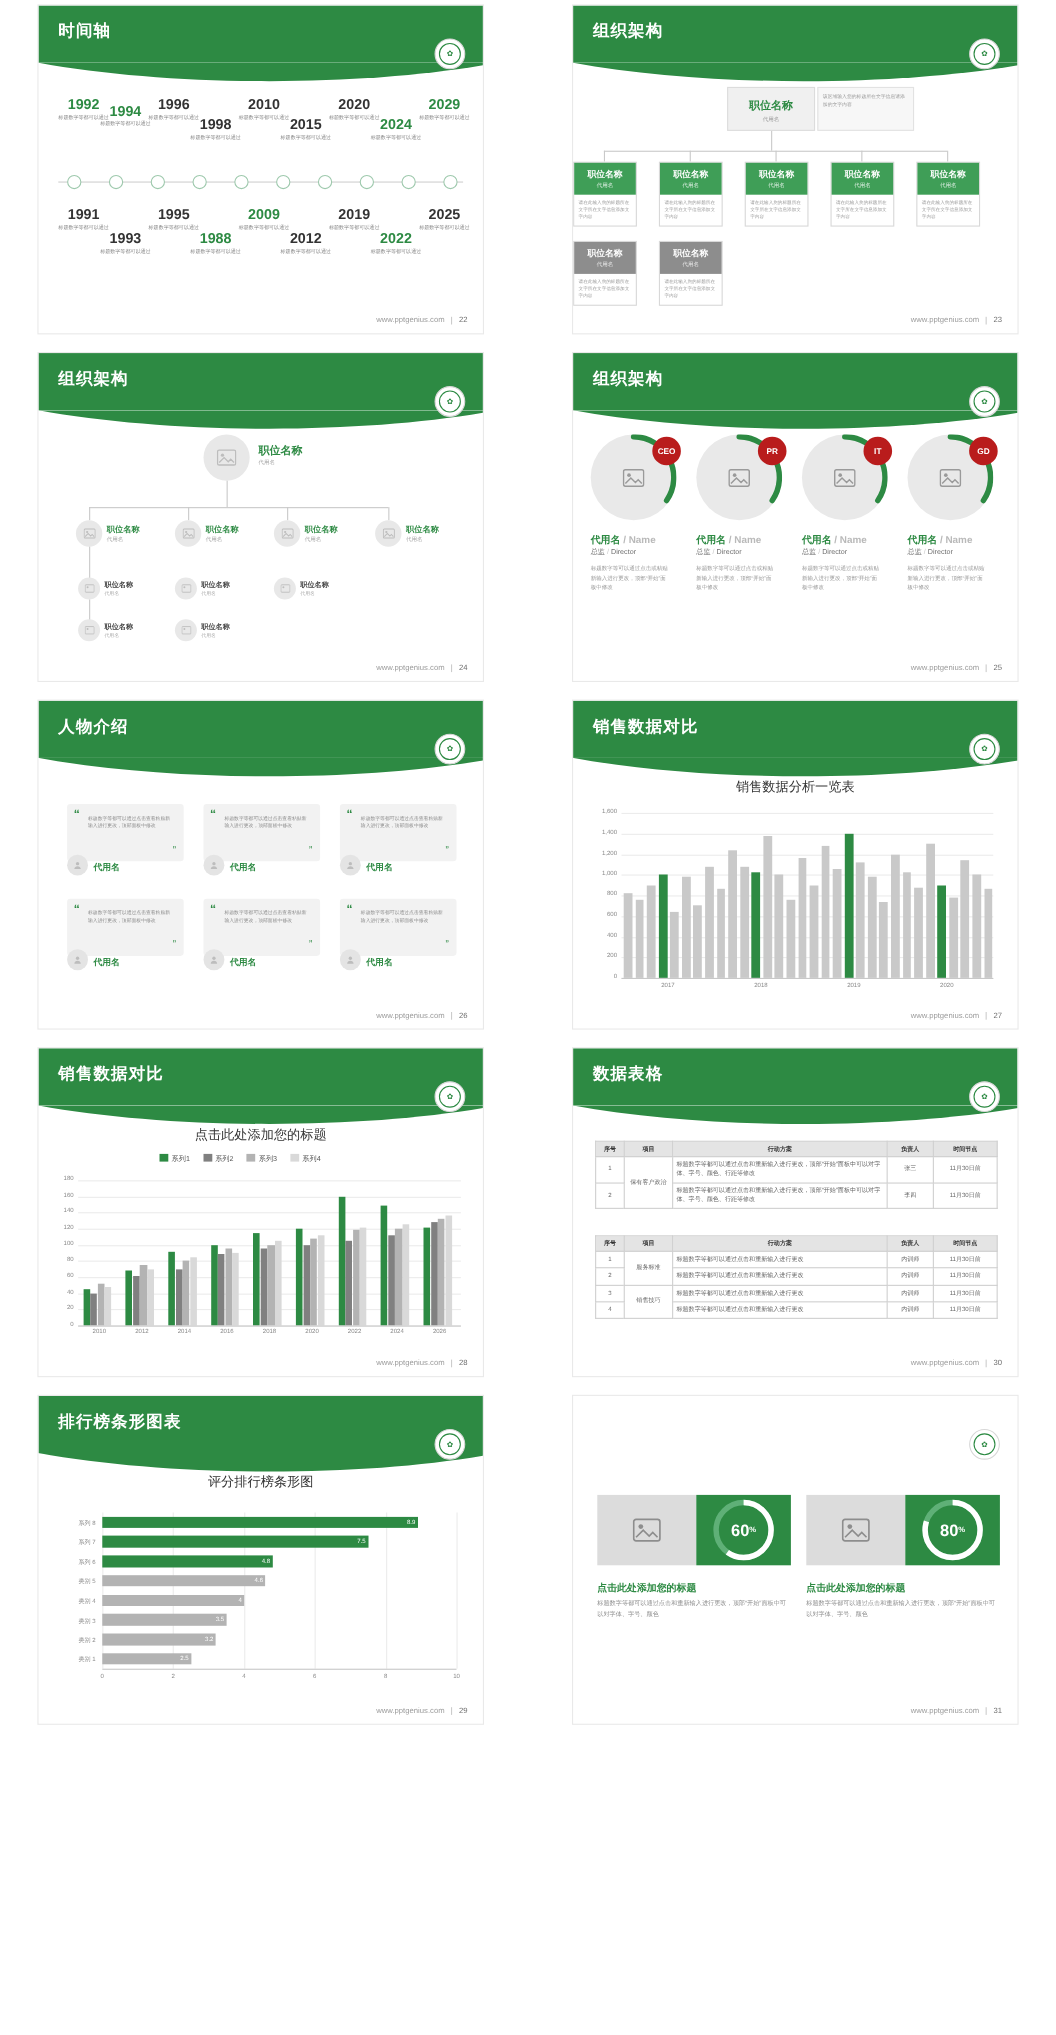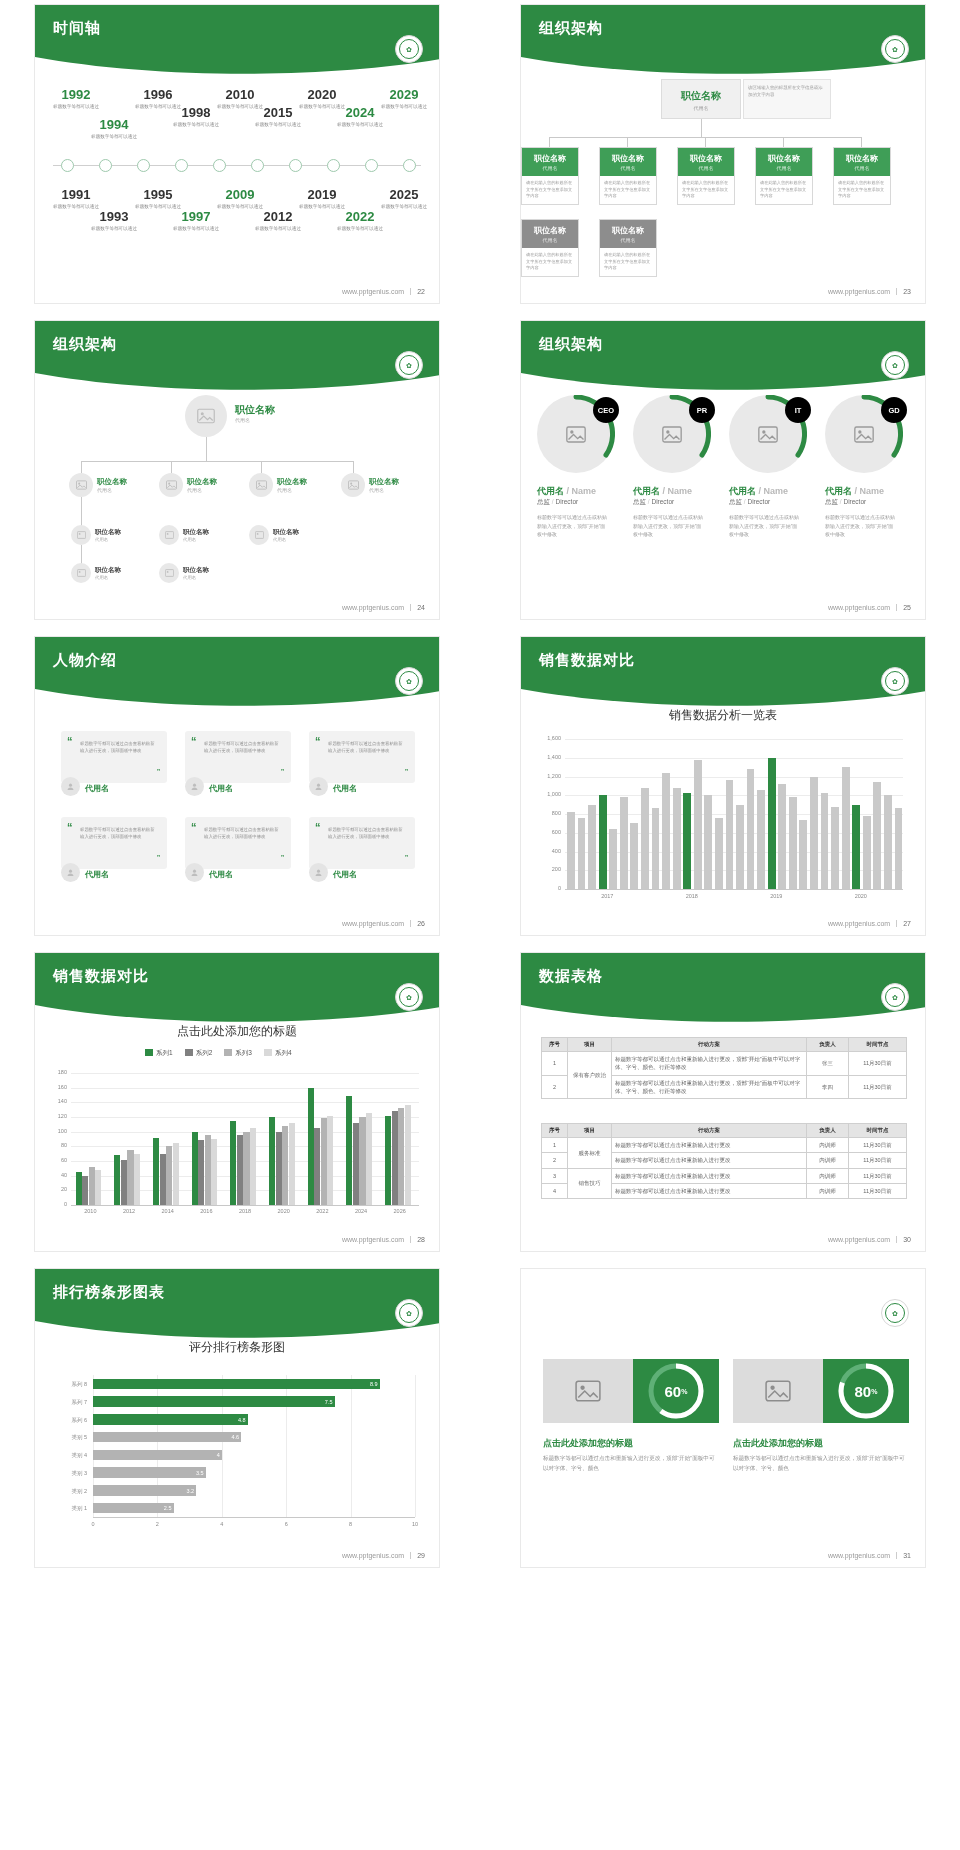--- a/index.html
+++ b/index.html
@@ -104,21 +104,21 @@
   .node-label .s { font-size: 5px; color: #a5a5a5; }
 
   
   .pcircle { position: absolute; width: 78px; height: 78px; }
   .pcircle .base {
     position: absolute; inset: 0; border-radius: 50%; background: #e9e9e9;
     display: flex; align-items: center; justify-content: center;
   }
   .badge {
     position: absolute; right: -4px; top: 2px; width: 26px; height: 26px; border-radius: 50%;
-    background: #000000; color: #fff; font-size: 7.5px; font-weight: bold;
+    background: #b91c1c; color: #fff; font-size: 7.5px; font-weight: bold;
     display: flex; align-items: center; justify-content: center; z-index: 3;
   }
   .ptitle { position: absolute; font-size: 9px; font-weight: bold; color: #2d8a43; }
   .ptitle .light { color: #b9b9b9; font-weight: bold; }
   .psub { position: absolute; font-size: 6.5px; color: #6e6e6e; }
   .psub .sep { color: #c9c9c9; }
   .pdesc { position: absolute; font-size: 5px; color: #9a9a9a; line-height: 1.7; width: 72px; }
 
   
   .qcard {
@@ -194,21 +194,21 @@
         <div class="tl-dot" style="left:216px"></div>
         <div class="tl-dot" style="left:254px"></div>
         <div class="tl-dot" style="left:292px"></div>
         <div class="tl-dot" style="left:330px"></div>
         <div class="tl-dot" style="left:368px"></div>
 
         <div class="tl-item" style="left:12px;top:18px">
           <div class="tl-year g">1992</div>
           <div class="tl-desc">标题数字等都可以通过</div>
         </div>
-        <div class="tl-item" style="left:50px;top:48px">
+        <div class="tl-item" style="left:50px;top:24px">
           <div class="tl-year g">1994</div>
           <div class="tl-desc">标题数字等都可以通过</div>
         </div>
         <div class="tl-item" style="left:94px;top:18px">
           <div class="tl-year">1996</div>
           <div class="tl-desc">标题数字等都可以通过</div>
         </div>
         <div class="tl-item" style="left:132px;top:36px">
           <div class="tl-year">1998</div>
           <div class="tl-desc">标题数字等都可以通过</div>
@@ -240,21 +240,21 @@
         </div>
         <div class="tl-item" style="left:50px;top:140px">
           <div class="tl-year">1993</div>
           <div class="tl-desc">标题数字等都可以通过</div>
         </div>
         <div class="tl-item" style="left:94px;top:118px">
           <div class="tl-year">1995</div>
           <div class="tl-desc">标题数字等都可以通过</div>
         </div>
         <div class="tl-item" style="left:132px;top:140px">
-          <div class="tl-year g">1997</div>
+          <div class="tl-year g">1988</div>
           <div class="tl-desc">标题数字等都可以通过</div>
         </div>
         <div class="tl-item" style="left:176px;top:118px">
           <div class="tl-year g">2009</div>
           <div class="tl-desc">标题数字等都可以通过</div>
         </div>
         <div class="tl-item" style="left:214px;top:140px">
           <div class="tl-year">2012</div>
           <div class="tl-desc">标题数字等都可以通过</div>
         </div>

